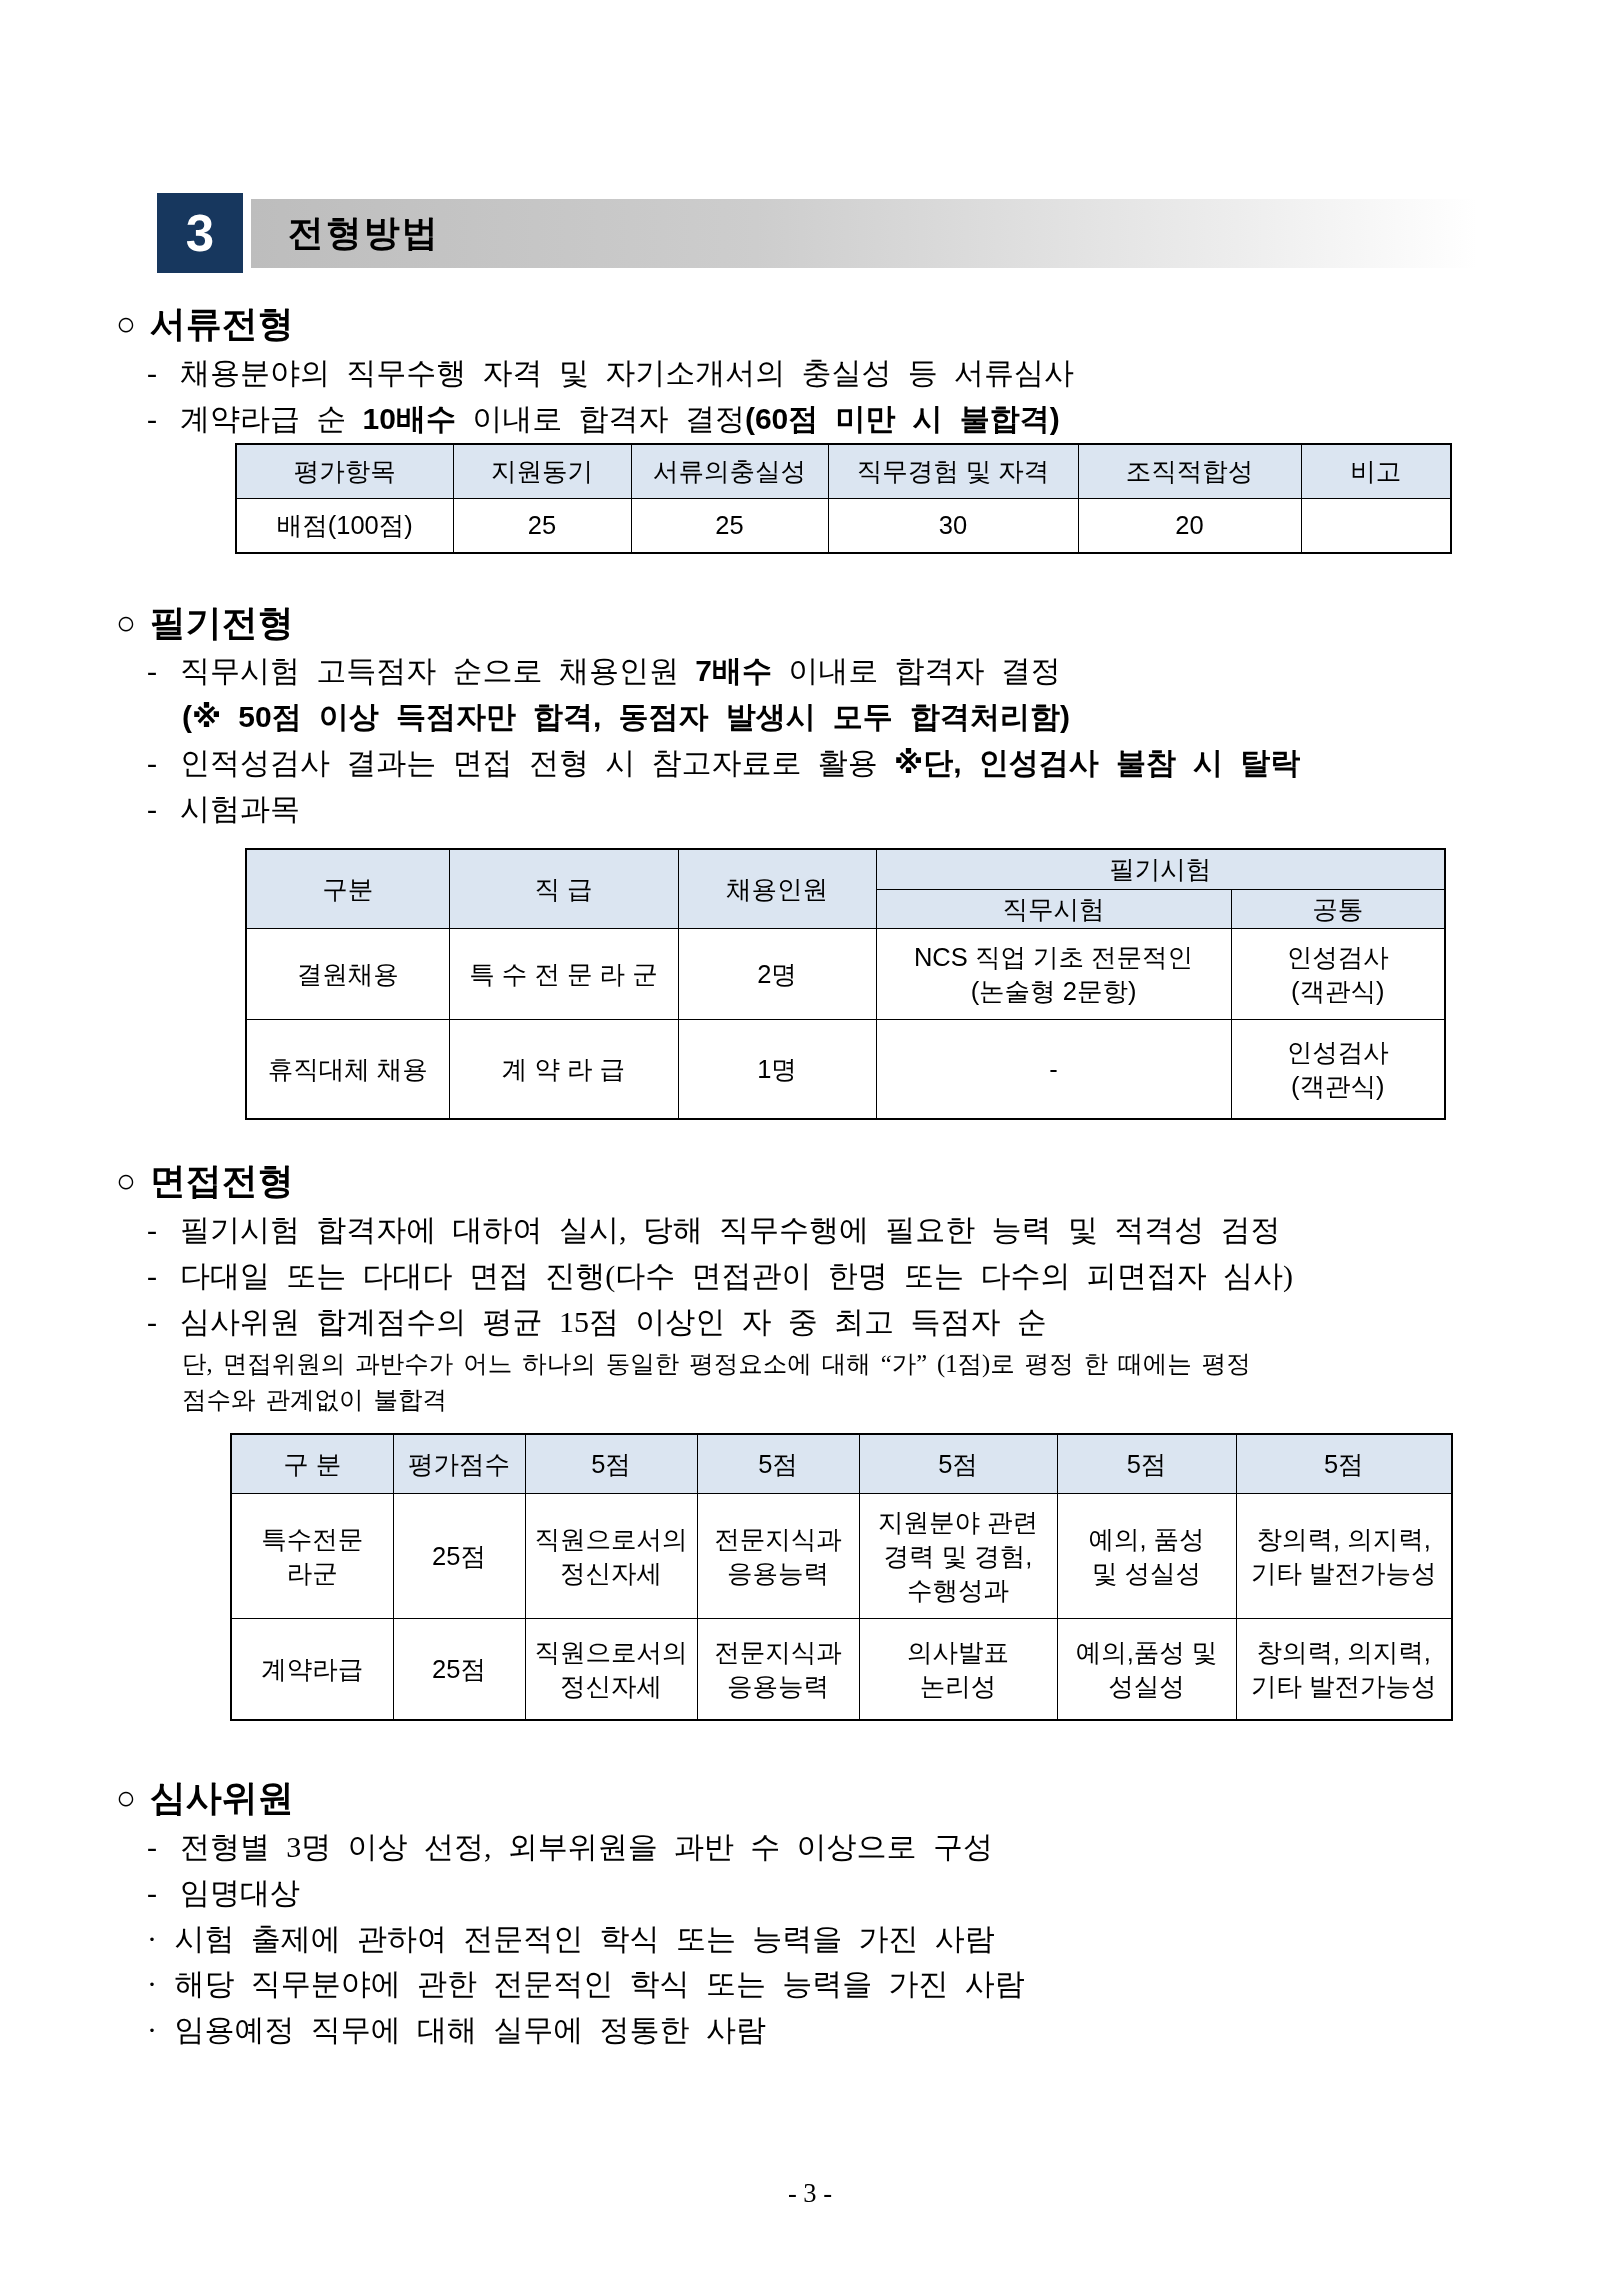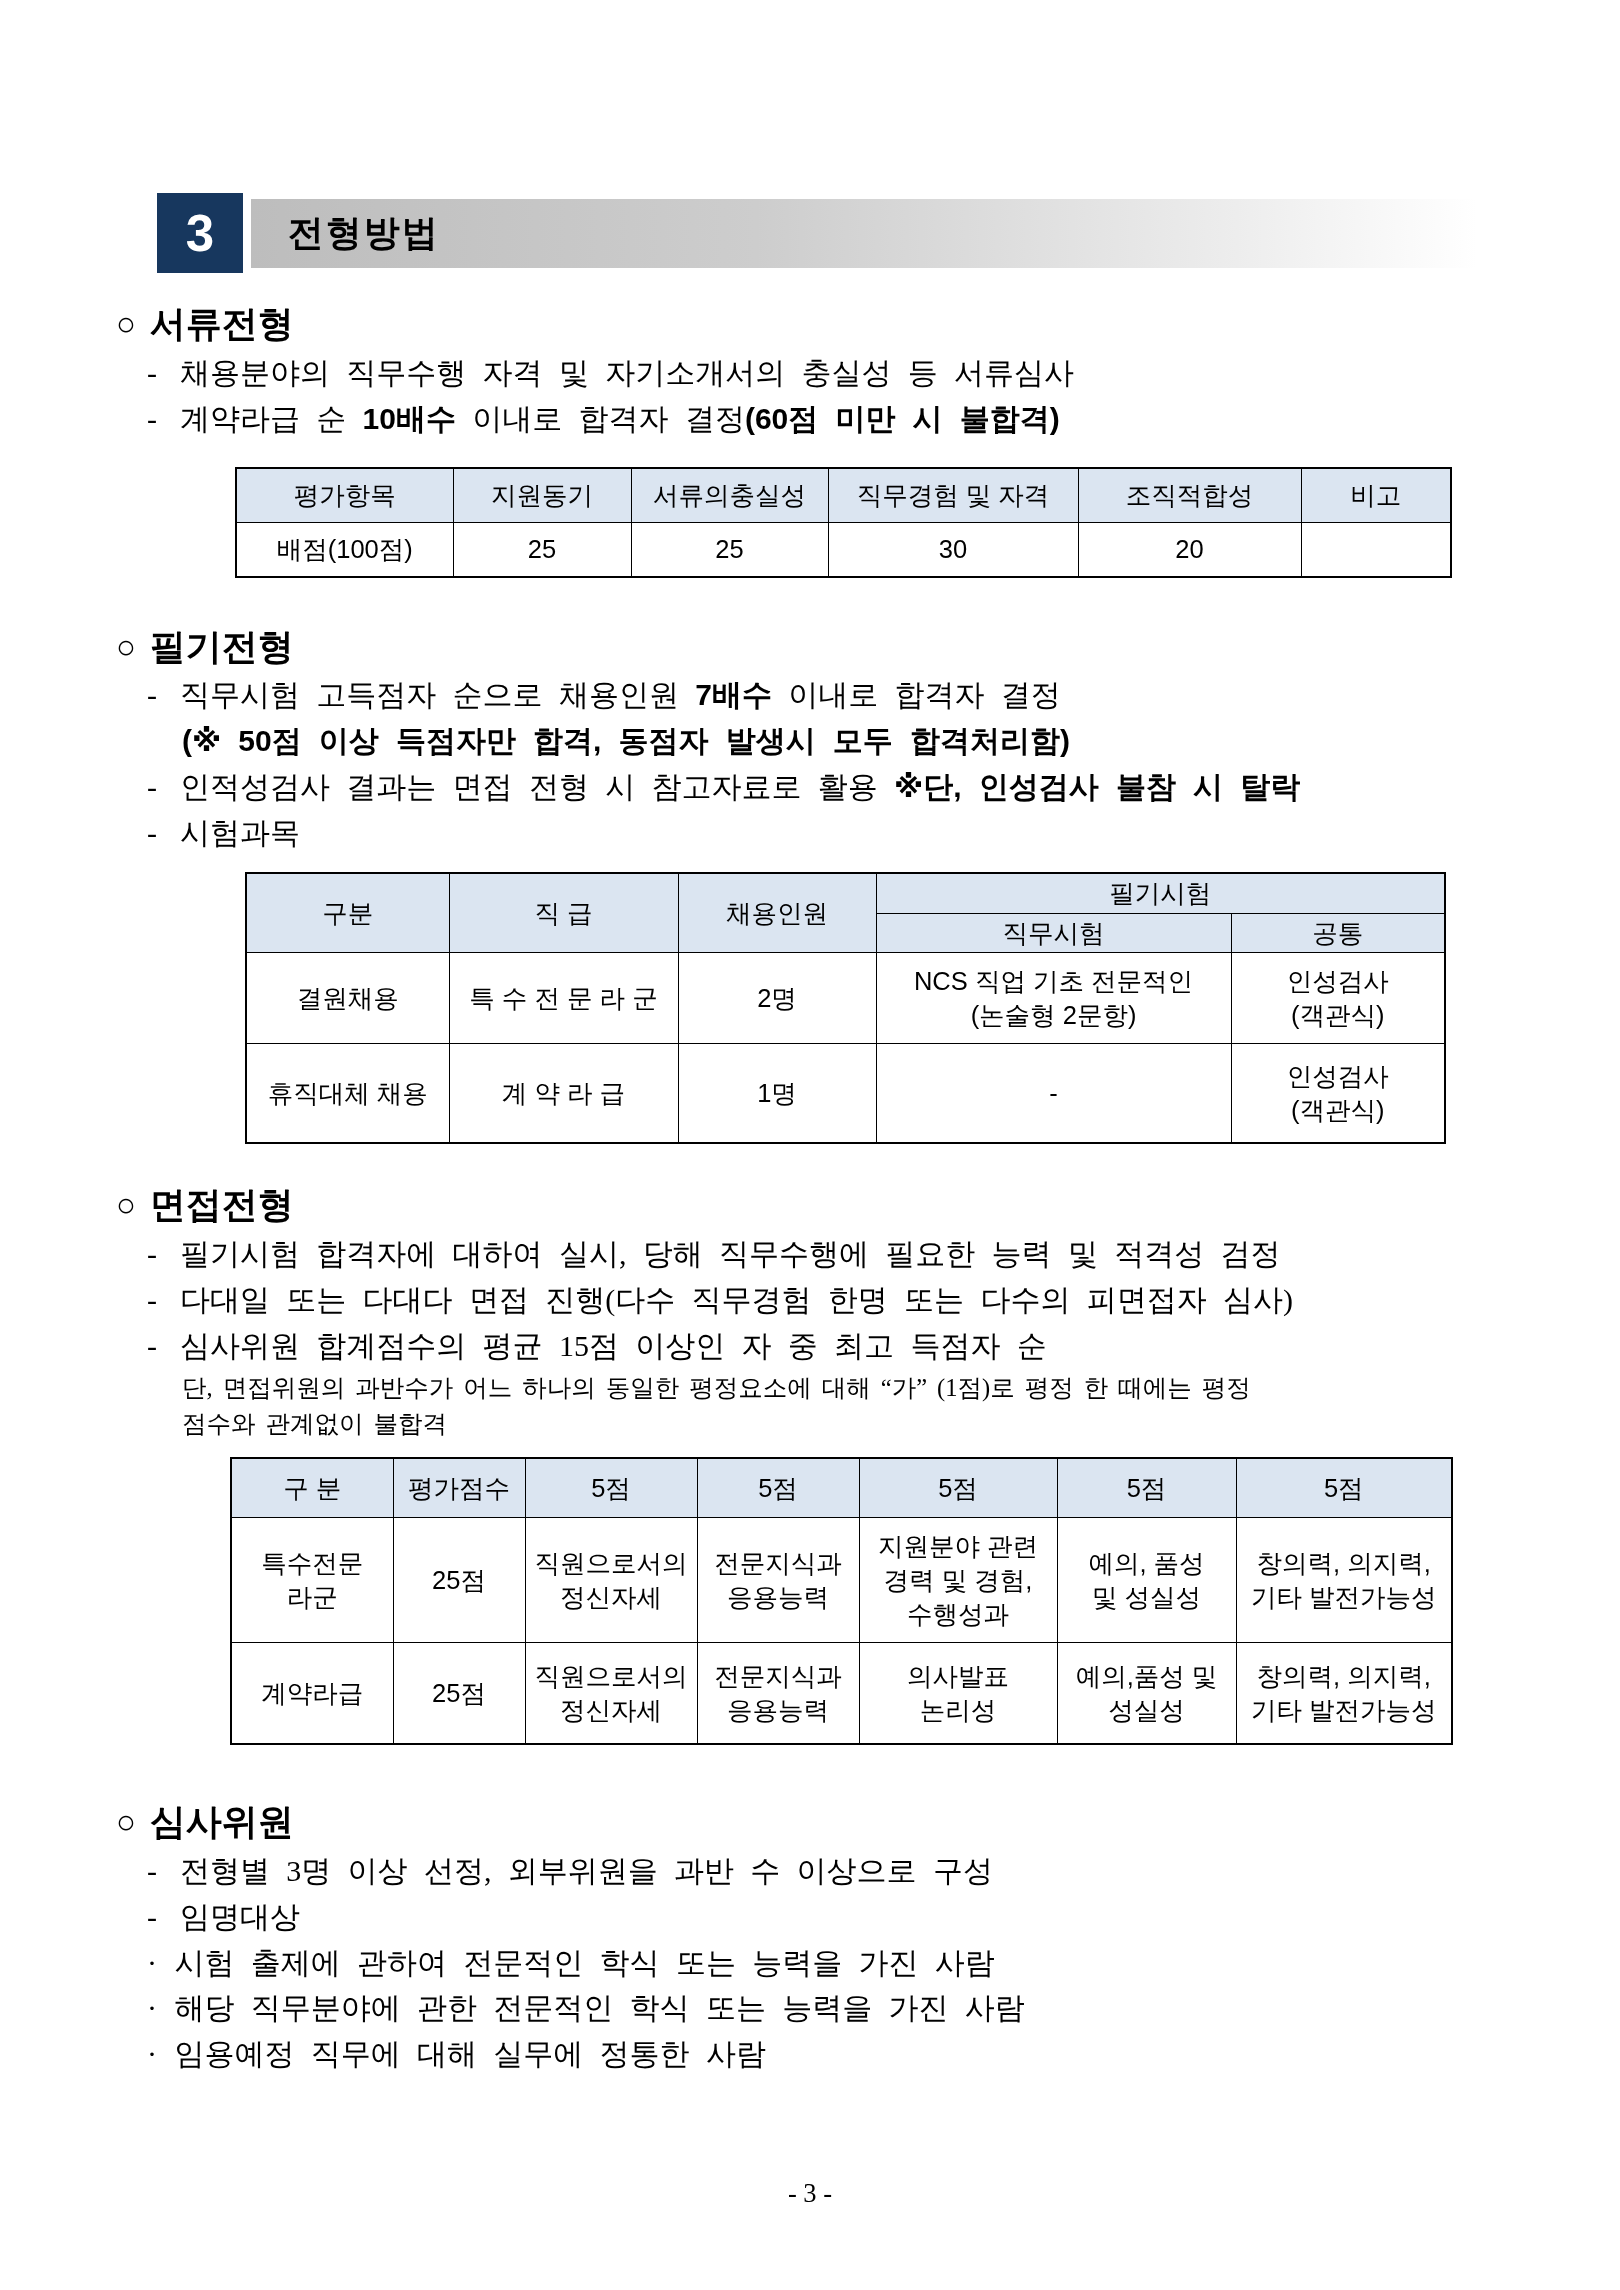--- a/index.html
+++ b/index.html
@@ -74,21 +74,21 @@
     border:2px solid #000;
   }
   table.t td{
     border:1px solid #000;
     text-align:center;vertical-align:middle;
     white-space:pre-line;
     padding:2px 3.9px;
     line-height:1.35;
   }
   table.t td.hd{background:#dbe5f1;}
-  .t1{margin:30px 0 0 235px;width:1215px;}
+  .t1{margin:6px 0 0 235px;width:1215px;}
   .t1 td{height:49px;}
   .t2{margin:21.6px 0 0 245px;width:1199px;}
   .t3{margin:15.7px 0 0 230px;width:1220px;font-size:24.5px;}
   
   .footer{
     position:absolute;left:0;right:0;top:2178px;
     text-align:center;
     font-size:26.5px;
     font-family:"Liberation Serif","DejaVu Serif",serif;
   }
@@ -193,21 +193,21 @@
 (객관식)</td>
     </tr>
   </tbody>
     </table>
 
   <div class="sec-head mt2">
     <span class="circle">○</span>
     <span>면접전형</span>
   </div>
   <p class="li"><span class="dash">-</span><span>필기시험 합격자에 대하여 실시, 당해 직무수행에 필요한 능력 및 적격성 검정</span></p>
-  <p class="li"><span class="dash">-</span><span>다대일 또는 다대다 면접 진행(다수 직무경험 한명 또는 다수의 피면접자 심사)</span></p>
+  <p class="li"><span class="dash">-</span><span>다대일 또는 다대다 면접 진행(다수 면접관이 한명 또는 다수의 피면접자 심사)</span></p>
   <p class="li"><span class="dash">-</span><span>심사위원 합계점수의 평균 15점 이상인 자 중 최고 득점자 순</span></p>
   <p class="note"><span>단, 면접위원의 과반수가 어느 하나의 동일한 평정요소에 대해 “가” (1점)로 평정 한 때에는 평정</span><br><span>점수와 관계없이 불합격</span></p>
 
   <table class="t t3">
     <colgroup>
         <col style="width:162px">
         <col style="width:132px">
         <col style="width:172px">
         <col style="width:162px">
         <col style="width:198px">

